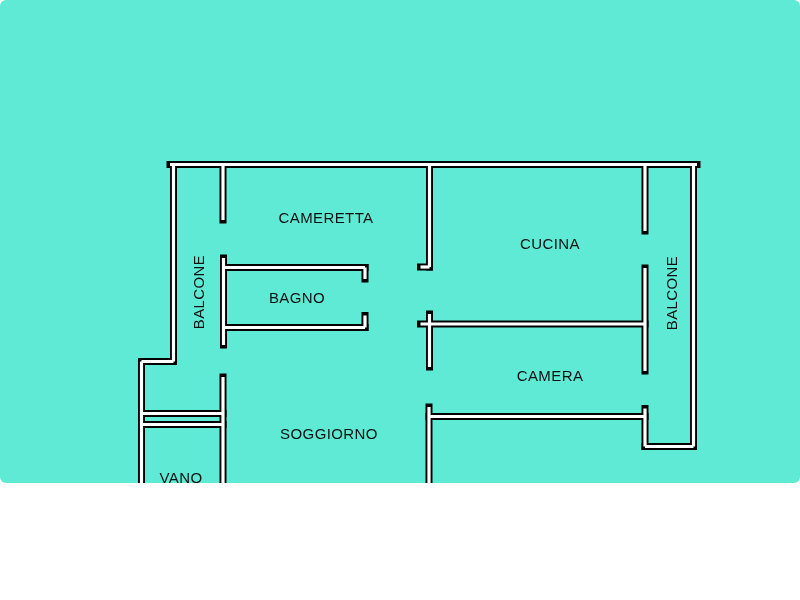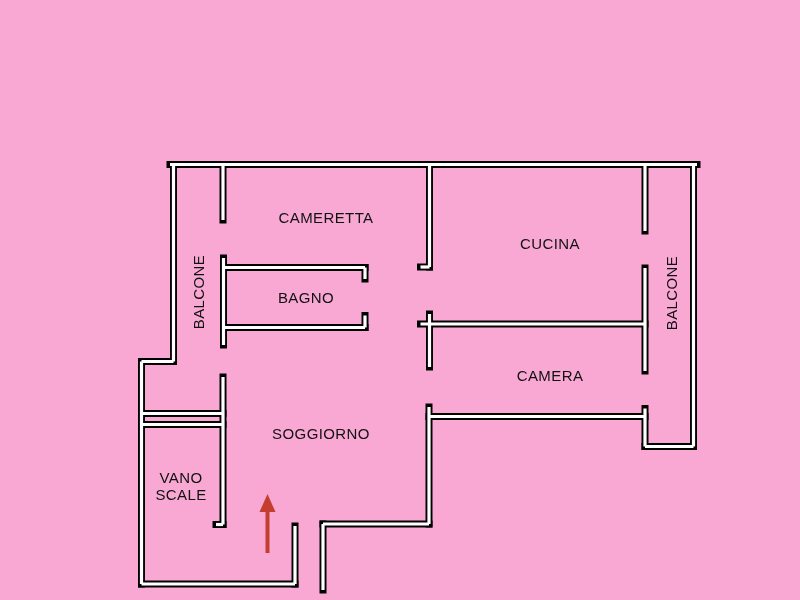--- a/index.html
+++ b/index.html
@@ -4,23 +4,24 @@
 <style>
   html, body {
     margin: 0;
     padding: 0;
     background: #ffffff;
     font-family: "Liberation Sans", sans-serif;
   }
   .stage {
     position: relative;
     width: 800px;
-    height: 600px;
-    background: #f9a8d4;
+    height: 483px;
+    background: #5eead4;
     overflow: hidden;
+    border-radius: 6px;
   }
   .plan-svg {
     position: absolute;
     left: 0;
     top: 0;
     width: 800px;
     height: 600px;
   }
   .room-label {
     position: absolute;
@@ -113,25 +114,25 @@
     <g>
       <line x1="267.5" y1="553" x2="267.5" y2="509" stroke-width="4" stroke="#c43e2d"></line>
       <polygon points="267.5,494 259.5,512 275.5,512" fill="#c43e2d"></polygon>
     </g>
   </svg>
 
   <div class="room-label" style="left:326px; top:217px;">CAMERETTA</div>
 
   <div class="room-label" style="left:550px; top:243px;">CUCINA</div>
 
-  <div class="room-label" style="left:297px; top:297px;margin-left:9px;">BAGNO</div>
+  <div class="room-label" style="left:297px; top:297px;">BAGNO</div>
 
   <div class="room-label" style="left:550px; top:375px;">CAMERA</div>
 
-  <div class="room-label" style="left:321px; top:433px;">SOGGIORNO</div>
+  <div class="room-label" style="left:329px; top:433px;">SOGGIORNO</div>
 
   <div class="room-label wrap2" style="left:181px; top:486px;text-align:center;">VANO SCALE</div>
 
   <div class="room-label rotated" style="left:198px; top:292px;">BALCONE</div>
 
   <div class="room-label rotated" style="left:671px; top:293px;">BALCONE</div>
 
 </div>
 
 </body></html>

